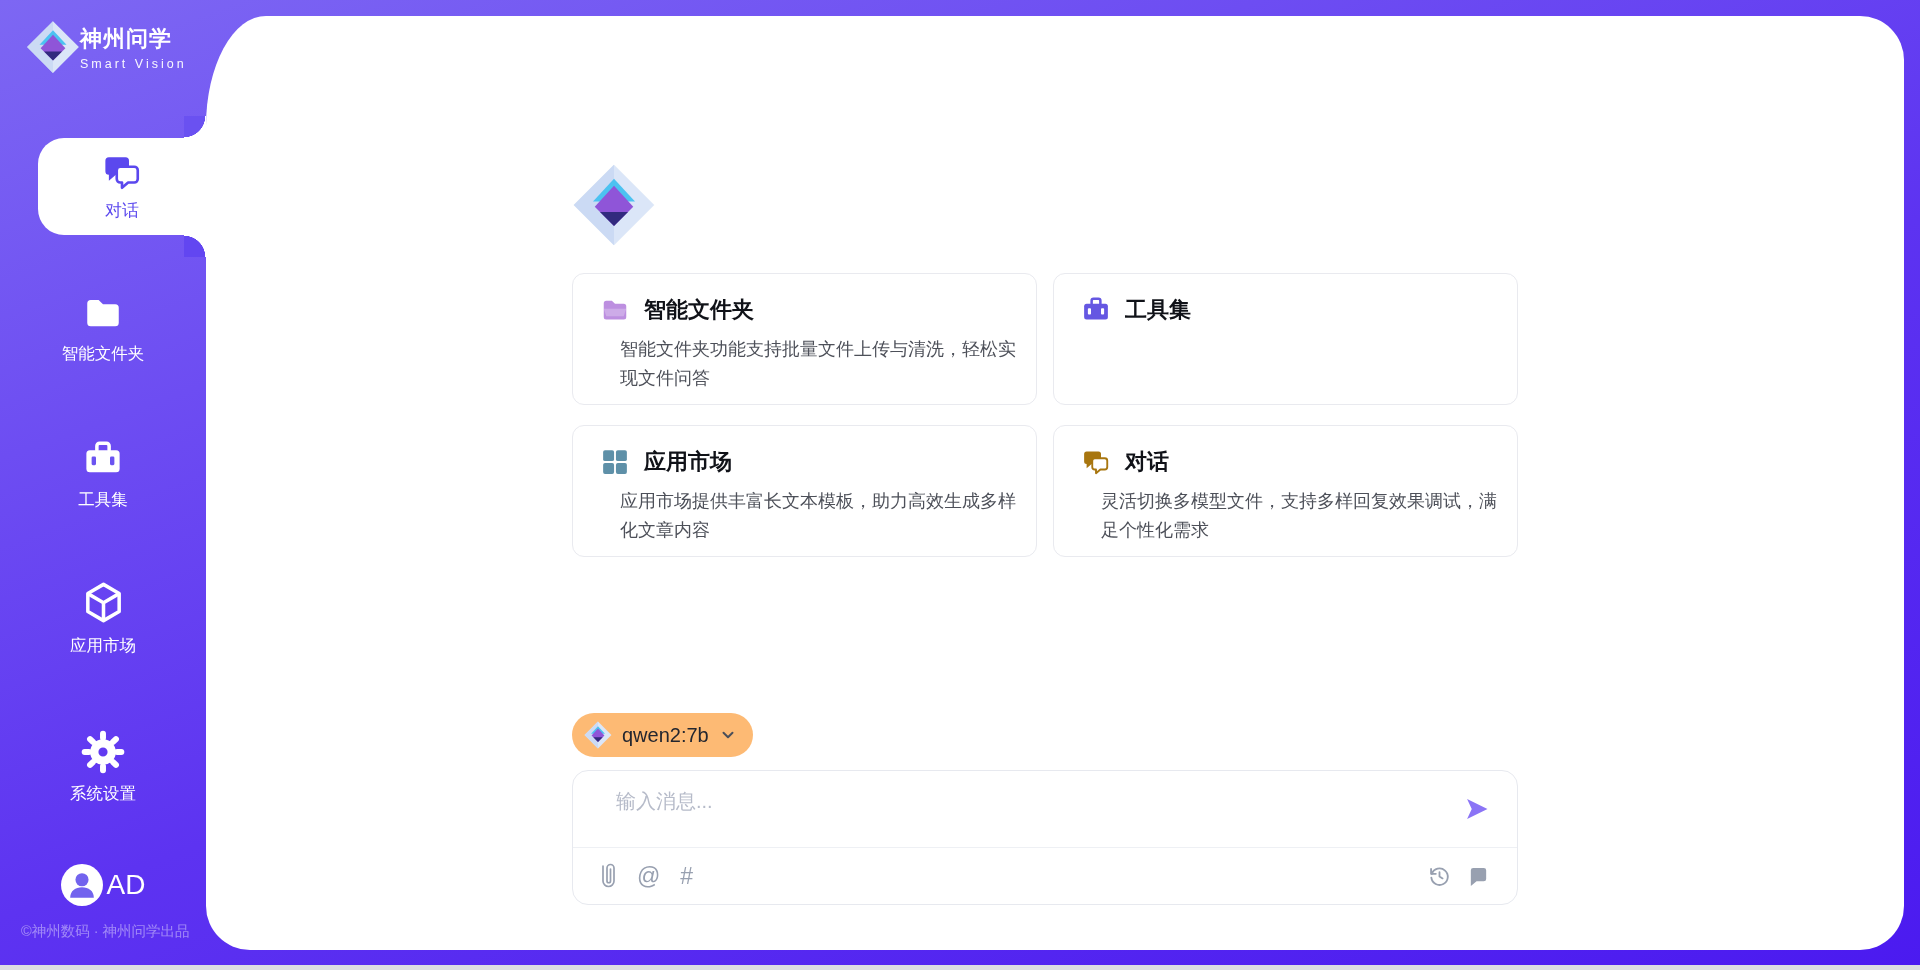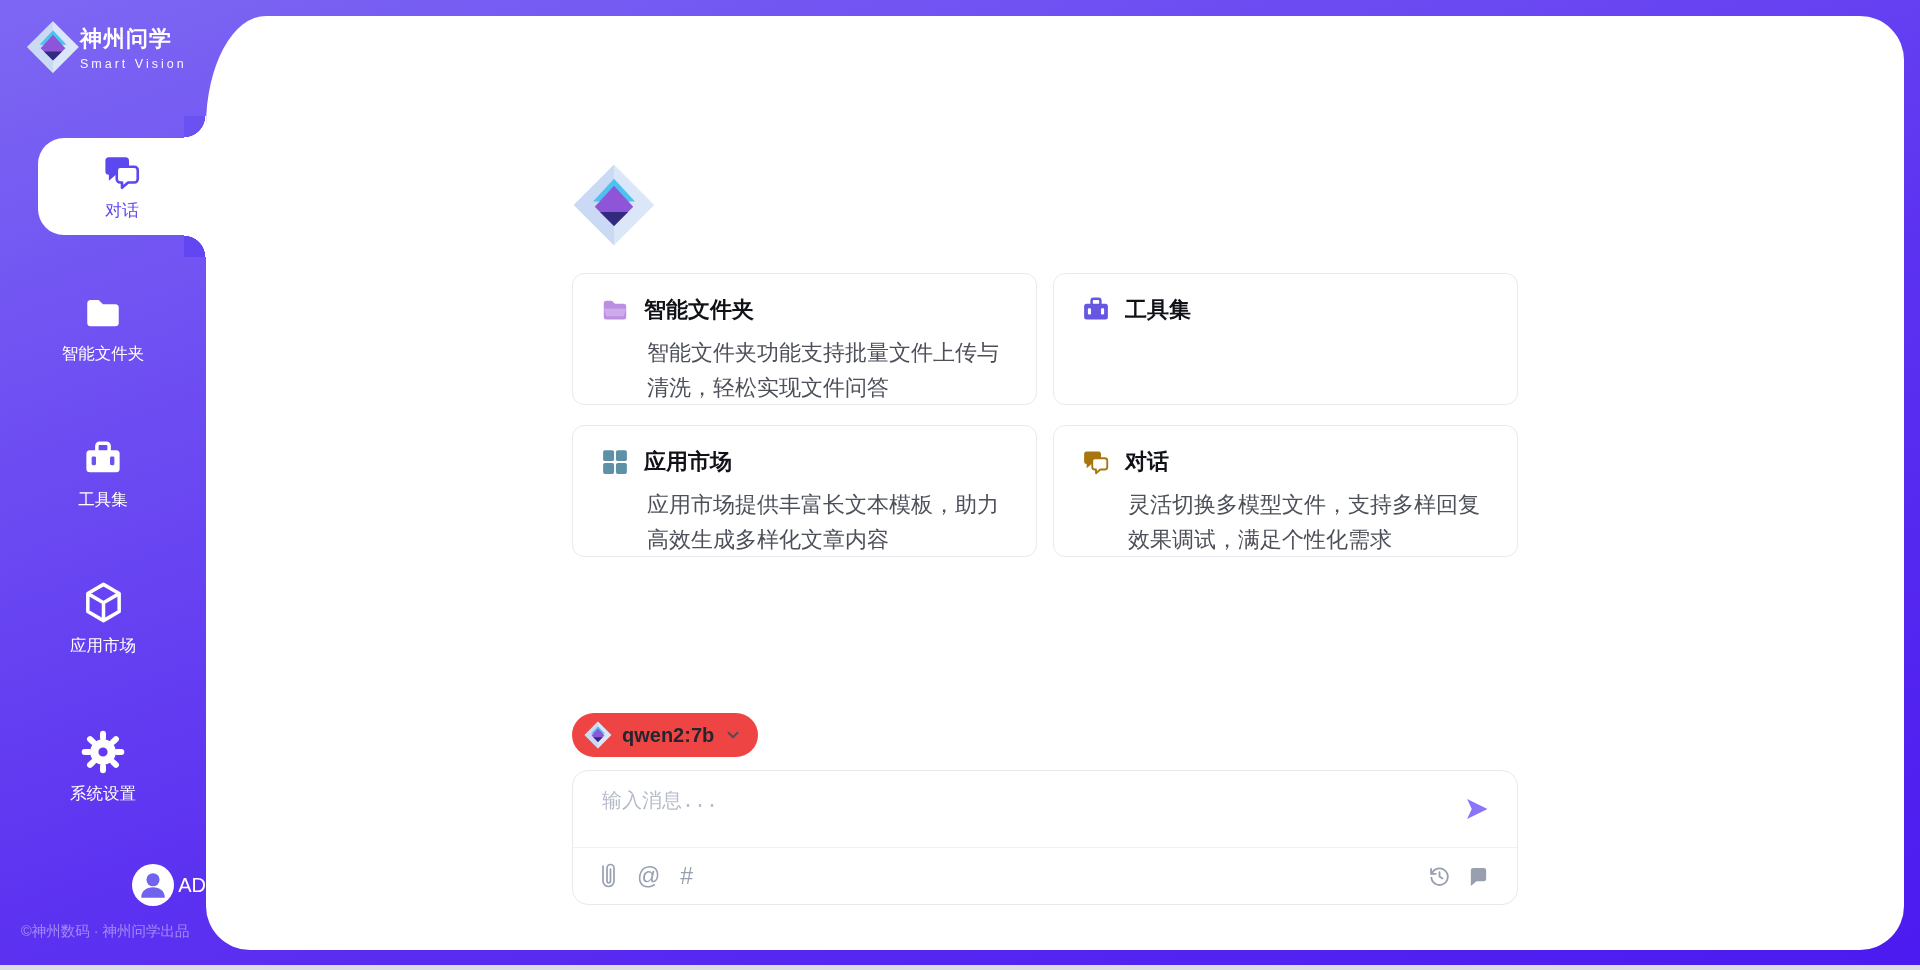--- a/index.html
+++ b/index.html
@@ -38,52 +38,52 @@
   .nav-item{
     position:absolute;left:0;width:206px;display:flex;flex-direction:column;align-items:center;
     gap:9px;color:#fff;font-size:16.5px;cursor:pointer;
   }
   .nav-item.i2{top:292px;}
   .nav-item.i3{top:438px;}
   .nav-item.i4{top:579px;}
   .nav-item.i5{top:730px;}
 
   .user-row{position:absolute;left:0;top:864px;width:206px;display:flex;align-items:center;
-    justify-content:flex-end;gap:4px;color:#fff;font-size:20px;cursor:pointer;}
+    justify-content:center;gap:4px;color:#fff;font-size:28px;cursor:pointer;}
   .avatar{width:42px;height:42px;border-radius:50%;background:#fff;display:flex;
     align-items:center;justify-content:center;}
   .copyright{position:absolute;left:21px;top:922px;color:rgba(255,255,255,.42);font-size:14.5px;}
 
   
   .content{position:absolute;left:572px;top:163px;width:946px;}
   .greeting{display:flex;align-items:center;gap:24px;height:84px;}
   .greeting .logo{width:84px;height:84px;}
   .greeting-title{font-size:31px;font-weight:bold;color:#0f1117;}
 
   .cards{margin-top:26px;display:grid;grid-template-columns:465px 465px;gap:20px 16px;}
   .card{box-sizing:border-box;height:132px;background:#fff;border:1px solid #e9eaef;
     border-radius:12px;padding:21px 20px 21px 27px;cursor:pointer;}
   .card-head{display:flex;align-items:center;gap:14px;}
   .card-icon{width:30px;height:30px;flex:0 0 30px;}
   .card-title{font-size:22px;font-weight:bold;color:#101218;}
-  .card-desc{margin:10px 0 0 47px;font-size:22px;line-height:1.6;color:#4d5059;}
+  .card-desc{margin:10px 0 0 20px;font-size:18px;line-height:1.6;color:#4d5059;}
   .c-folder{color:#bd8fe0;}
   .c-toolbox{color:#6557e2;}
   .c-grid{color:#5e90a8;}
   .c-chat{color:#a8760f;}
 
   .model-pill{margin-top:156px;display:inline-flex;align-items:center;gap:10px;height:44px;
-    padding:0 16px 0 12px;background:#ef4444;border-radius:22px;font-size:20px;color:#23262f;
-    cursor:pointer;font-weight:bold;}
+    padding:0 16px 0 12px;background:#fdba74;border-radius:22px;font-size:20px;color:#23262f;
+    cursor:pointer;}
   .model-pill .logo{width:28px;height:28px;}
 
   .composer{margin-top:13px;position:relative;box-sizing:border-box;width:946px;height:135px;
     border:1.5px solid #e7e9ef;border-radius:16px;background:#fff;}
-  .composer input{position:absolute;left:27px;top:18px;width:800px;border:none;outline:none;
-    font-size:20px;color:#3a3f4b;background:transparent;font-family:Liberation Mono, monospace;}
+  .composer input{position:absolute;left:41px;top:18px;width:800px;border:none;outline:none;
+    font-size:20px;color:#3a3f4b;background:transparent;font-family:Liberation Sans, sans-serif;}
   .composer input::placeholder{color:#b6bbc9;}
   .send-btn{position:absolute;right:26px;top:24px;width:28px;height:28px;cursor:pointer;}
   .composer-divider{position:absolute;left:0;right:0;top:76px;height:1px;background:#eef0f4;}
   .composer-tools{position:absolute;left:27px;right:27px;top:77px;bottom:0;display:flex;
     align-items:center;justify-content:space-between;}
   .tools-left{display:flex;align-items:center;gap:20px;color:#98a0b0;}
   .tools-right{display:flex;align-items:center;gap:16px;color:#98a0b0;}
   .glyph{font-size:23px;line-height:1;cursor:pointer;}
   .toolbtn{cursor:pointer;display:flex;align-items:center;}
 </style>

